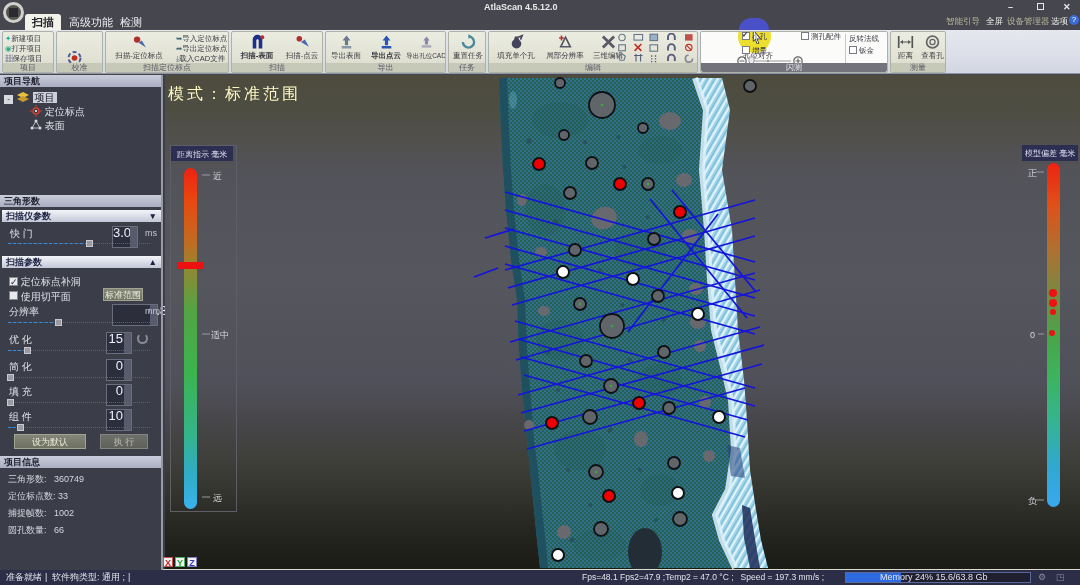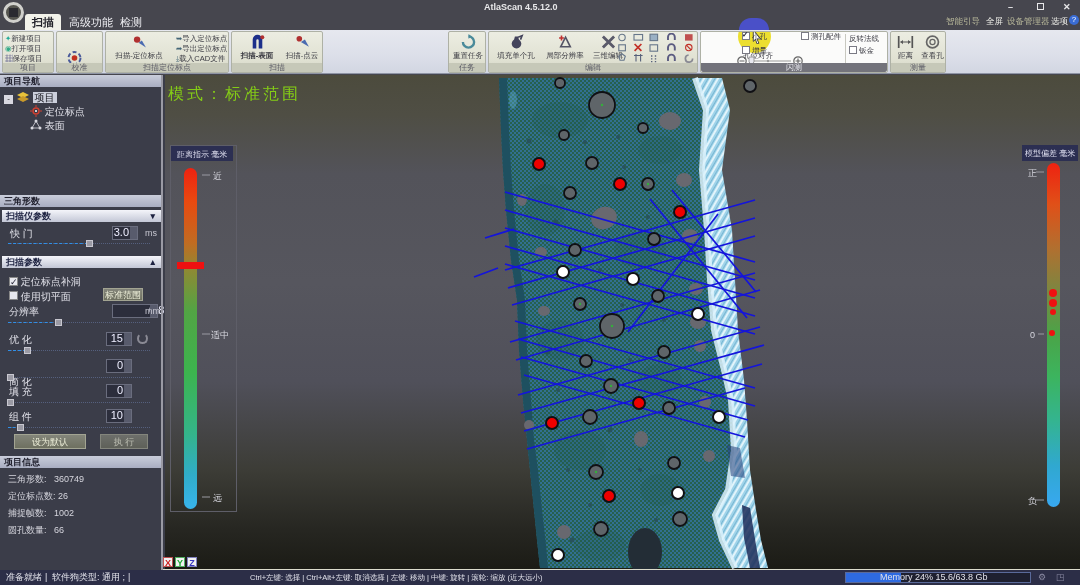--- a/index.html
+++ b/index.html
@@ -24,31 +24,31 @@
 .smallrow{position:absolute;font-size:7.5px;color:#3a3a42;white-space:nowrap;line-height:10px;}
 .bigbtn{position:absolute;text-align:center;font-size:7.5px;color:#3a3a42;white-space:nowrap;line-height:9px;}
 .bigbtn .ic{display:block;margin:1px auto 1px;}
 .cb{position:absolute;font-size:7.5px;color:#3a3a42;white-space:nowrap;line-height:10px;}
 .cb:before{content:"";display:inline-block;width:6px;height:6px;border:1px solid #7a7a84;background:#fff;margin-right:2px;vertical-align:-1px;}
 
 #lpanel{left:0;top:75px;width:165px;height:495px;background:#3b3d49;}
 .phead{position:absolute;left:0;width:163px;height:12px;line-height:12px;background:linear-gradient(180deg,#c9cdda,#a9aec2);color:#21212e;font-size:9px;font-weight:bold;padding-left:4px;}
 .shead{position:absolute;left:2px;width:159px;height:12px;line-height:12px;background:linear-gradient(180deg,#f4f5fa,#c3c7d6);color:#1c2140;font-size:9px;font-weight:bold;padding-left:4px;}
 .prow{position:absolute;color:#e2e2ea;font-size:10px;white-space:nowrap;}
-.spin{position:absolute;width:26px;height:14px;background:#2c2e3c;border:1px solid #6a6d7e;color:#eef;font-size:11px;text-align:right;padding-right:8px;line-height:11px;}
+.spin{position:absolute;width:26px;height:22px;background:#2c2e3c;border:1px solid #6a6d7e;color:#eef;font-size:13px;text-align:right;padding-right:8px;line-height:11px;}
 .spin:after{content:"";position:absolute;right:0;top:0;width:7px;height:100%;background:#585b6c;}
 .unit{position:absolute;color:#c6c6d0;font-size:9px;}
 .track{position:absolute;left:8px;width:142px;height:1px;border-top:1px dotted #55607e;}
 .trackb{position:absolute;left:8px;height:1px;border-top:1px dashed #2f8fe8;}
 .knob{position:absolute;width:7px;height:7px;background:#9a9aa4;top:-3px;border:1px solid #c8c8d0;}
 .btn{position:absolute;background:linear-gradient(180deg,#83857a,#6e7060);border:1px solid #a2a492;color:#eff0da;font-size:9px;text-align:center;}
 .info{position:absolute;left:8px;color:#d6d6de;font-size:9px;white-space:nowrap;}
 
 #vp{left:165px;top:75px;width:915px;height:495px;background:linear-gradient(180deg,#4c4b3d 0%,#4f4e44 8%,#53535a 20%,#56565e 42%,#50505a 62%,#3c3c36 80%,#262621 92%,#1b1b15 100%);}
-#mode{left:168px;top:84px;font-size:16px;color:#84cc16;letter-spacing:3px;}
+#mode{left:168px;top:84px;font-size:16px;color:#fef9c3;letter-spacing:3px;}
 .axbtn{top:557px;width:10px;height:10px;background:#f2f2f2;font-size:9px;font-weight:bold;text-align:center;line-height:10px;}
 
 #sbar{left:0;top:570px;width:1080px;height:21px;background:#2c2e47;color:#e2e2ea;font-size:9px;line-height:15px;}
 #sbar span{position:absolute;top:0;white-space:nowrap;}
 </style></head>
 <body>
 <div id="app">
   <div id="titlebar" class="abs"></div>
   <div id="logo" class="abs"></div>
   <div id="apptitle" class="abs">AtlaScan 4.5.12.0</div>
@@ -106,20 +106,41 @@
         扫描-表面</div>
       <div class="bigbtn" style="left:49px;top:1px;width:42px;">
         <svg class="ic" width="17" height="16" viewBox="0 0 20 20">
             <circle cx="6" cy="6" r="3.5" fill="#b03030"></circle>
             <path d="M8 10 L18 16 L13 7 Z" fill="#4a6ab0"></path>
           </svg>
         扫描-点云</div>
       <div class="glabel">扫描</div>
     </div>
 
+    <div class="grp" style="left:325px;width:121px;">
+      <div class="bigbtn" style="left:0px;top:1px;width:40px;">
+        <svg class="ic" width="17" height="16" viewBox="0 0 20 20">
+            <path d="M10 2 L15 8 H12 V14 H8 V8 H5 Z" fill="#6a7a8a"></path>
+            <path d="M4 15 H16 V18 H4 Z" fill="#8a98a8"></path>
+          </svg>
+        导出表面</div>
+      <div class="bigbtn" style="left:40px;top:1px;width:40px;font-weight:bold;">
+        <svg class="ic" width="17" height="16" viewBox="0 0 20 20">
+            <path d="M10 2 L15 8 H12 V14 H8 V8 H5 Z" fill="#2a56b8"></path>
+            <path d="M4 15 H16 V18 H4 Z" fill="#2a56b8"></path>
+          </svg>
+        导出点云</div>
+      <div class="bigbtn" style="left:79px;top:1px;width:42px;font-size:6.5px;">
+        <svg class="ic" width="17" height="16" viewBox="0 0 20 20">
+            <path d="M10 3 L14 8 H12 V13 H8 V8 H6 Z" fill="#88a"></path>
+            <rect x="4" y="14" width="12" height="3" fill="#aab"></rect>
+          </svg>
+        导出孔位CAD</div>
+      <div class="glabel">导出</div>
+    </div>
 
     <div class="grp" style="left:448px;width:38px;">
       <div class="bigbtn" style="left:0;top:1px;width:38px;">
         <svg class="ic" width="17" height="16" viewBox="0 0 20 20">
             <path d="M10 3 a7 7 0 1 1 -7 7" fill="none" stroke="#4a8a9a" stroke-width="3"></path>
             <path d="M10 0 L14 3 L10 6 Z" fill="#4a8a9a"></path>
           </svg>
         重置任务</div>
       <div class="glabel">任务</div>
     </div>
@@ -263,38 +284,38 @@
   <div class="unit" style="left:145px;top:306px;">mm</div>
   <div class="track" style="top:322px;"></div>
     <div class="trackb" style="top:322px;width:50px;"></div>
     <div class="abs knob" style="left:55px;top:319px;"></div>
   <div class="prow" style="left:9px;top:333px;">优 化</div>
   <div class="spin" style="left:106px;top:332px;">15</div>
   <div class="abs" style="left:137px;top:333px;width:11px;height:11px;border:2px solid #8a8a94;border-radius:50%;border-top-color:transparent;"></div>
   <div class="track" style="top:350px;"></div>
     <div class="trackb" style="top:350px;width:18px;"></div>
     <div class="abs knob" style="left:24px;top:347px;"></div>
-  <div class="prow" style="left:9px;top:360px;margin-top:15px;">简 化</div>
+  <div class="prow" style="left:9px;top:360px;">简 化</div>
   <div class="spin" style="left:106px;top:359px;">0</div>
   <div class="track" style="top:377px;"></div>
     <div class="abs knob" style="left:7px;top:374px;"></div>
   <div class="prow" style="left:9px;top:385px;">填 充</div>
   <div class="spin" style="left:106px;top:384px;">0</div>
   <div class="track" style="top:402px;"></div>
     <div class="abs knob" style="left:7px;top:399px;"></div>
   <div class="prow" style="left:9px;top:410px;">组 件</div>
   <div class="spin" style="left:106px;top:409px;">10</div>
   <div class="track" style="top:427px;"></div>
     <div class="trackb" style="top:427px;width:12px;"></div>
     <div class="abs knob" style="left:17px;top:424px;"></div>
   <div class="btn" style="left:14px;top:434px;width:72px;height:15px;line-height:14px;">设为默认</div>
   <div class="btn" style="left:100px;top:434px;width:48px;height:15px;line-height:14px;opacity:.7;">执 行</div>
   <div class="phead" style="top:456px;">项目信息</div>
   <div class="info" style="top:473px;">三角形数:&nbsp;&nbsp;&nbsp;360749</div>
-  <div class="info" style="top:490px;">定位标点数: 26</div>
+  <div class="info" style="top:490px;">定位标点数: 33</div>
   <div class="info" style="top:507px;">捕捉帧数:&nbsp;&nbsp;&nbsp;1002</div>
   <div class="info" style="top:524px;">圆孔数量:&nbsp;&nbsp;&nbsp;66</div>
 
   <div id="vp" class="abs"></div>
   <div id="mode" class="abs">模式：标准范围</div>
   <div class="axbtn abs" style="left:163px;color:#cc2020;border:1px solid #c05050;">X</div>
   <div class="axbtn abs" style="left:175px;color:#18a830;border:1px solid #50b060;">Y</div>
   <div class="axbtn abs" style="left:187px;color:#3838c0;border:1px solid #8080c0;">Z</div>
 
   <svg class="abs" style="left:165px;top:75px;" width="915" height="495" viewBox="165 75 915 495">
@@ -505,19 +526,19 @@
   </svg>
 
   <div class="abs" style="left:161px;top:569px;width:919px;height:2px;background:#dcdccc;"></div>
   <div class="abs" style="left:161px;top:75px;width:2px;height:496px;background:#9a9aa4;"></div>
 
   <div id="sbar" class="abs">
     <span style="left:6px;">准备就绪</span>
     <span style="left:45px;">|</span>
     <span style="left:52px;">软件狗类型: 通用 ;</span>
     <span style="left:128px;">|</span>
-    <span style="left:250px;font-size:7.5px;">Ctrl+左键: 选择 | Ctrl+Alt+左键: 取消选择 | 左键: 移动 | 中键: 旋转 | 滚轮: 缩放 (近大远小)</span>
+    <span style="left:582px;font-size:8.5px;">Fps=48.1 Fps2=47.9 ;Temp2 = 47.0 °C ;&nbsp;&nbsp;&nbsp;Speed = 197.3 mm/s ;</span>
     <span style="left:845px;top:2px;width:186px;height:11px;border:1px solid #5a6a9a;background:#1e2030;"></span>
     <span style="left:846px;top:3px;width:55px;height:9px;background:#2e6ae0;"></span>
     <span style="left:880px;font-size:9px;">Memory 24% 15.6/63.8 Gb</span>
     <span style="left:1038px;color:#8a8aa2;">⚙</span>
     <span style="left:1056px;color:#8a8aa2;">◳</span>
   </div>
 </div>
 </body></html>

